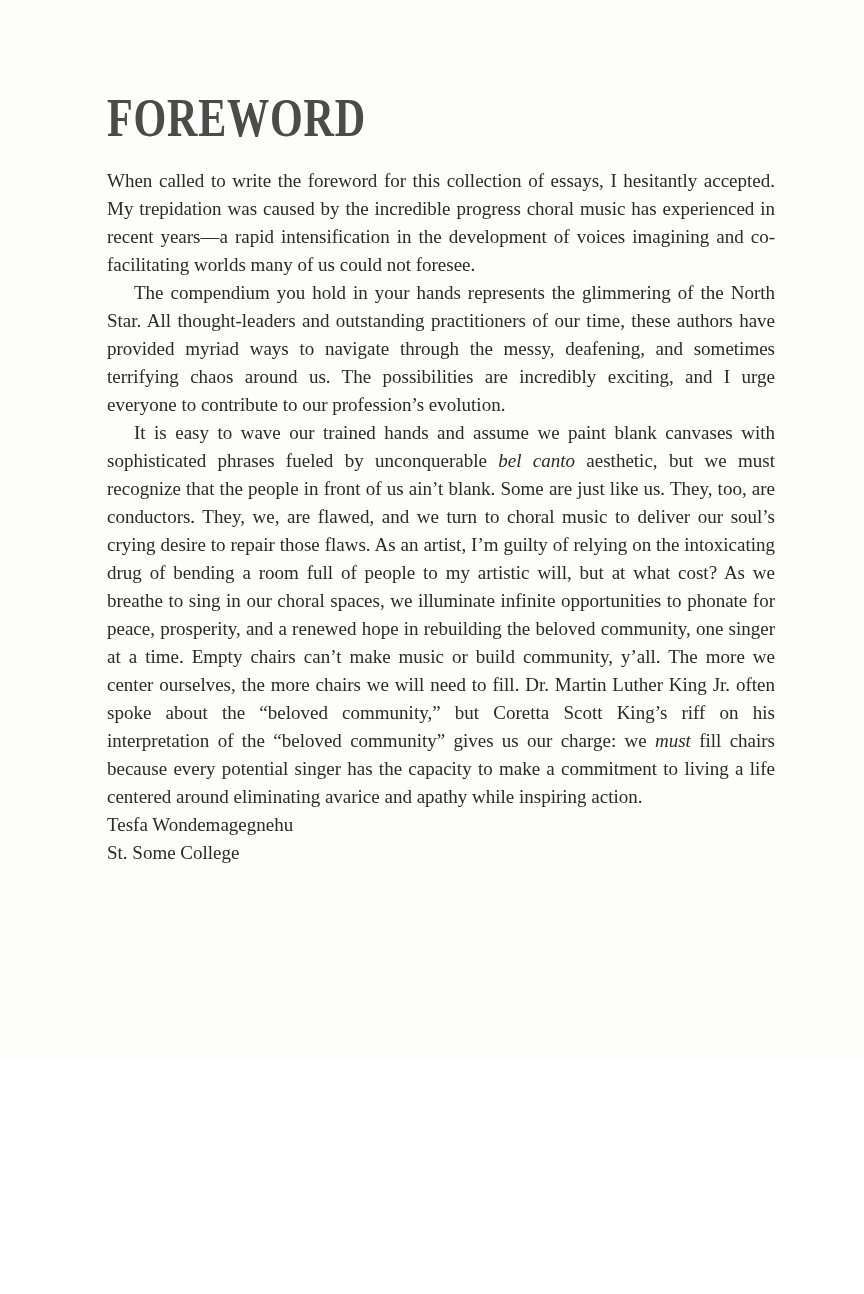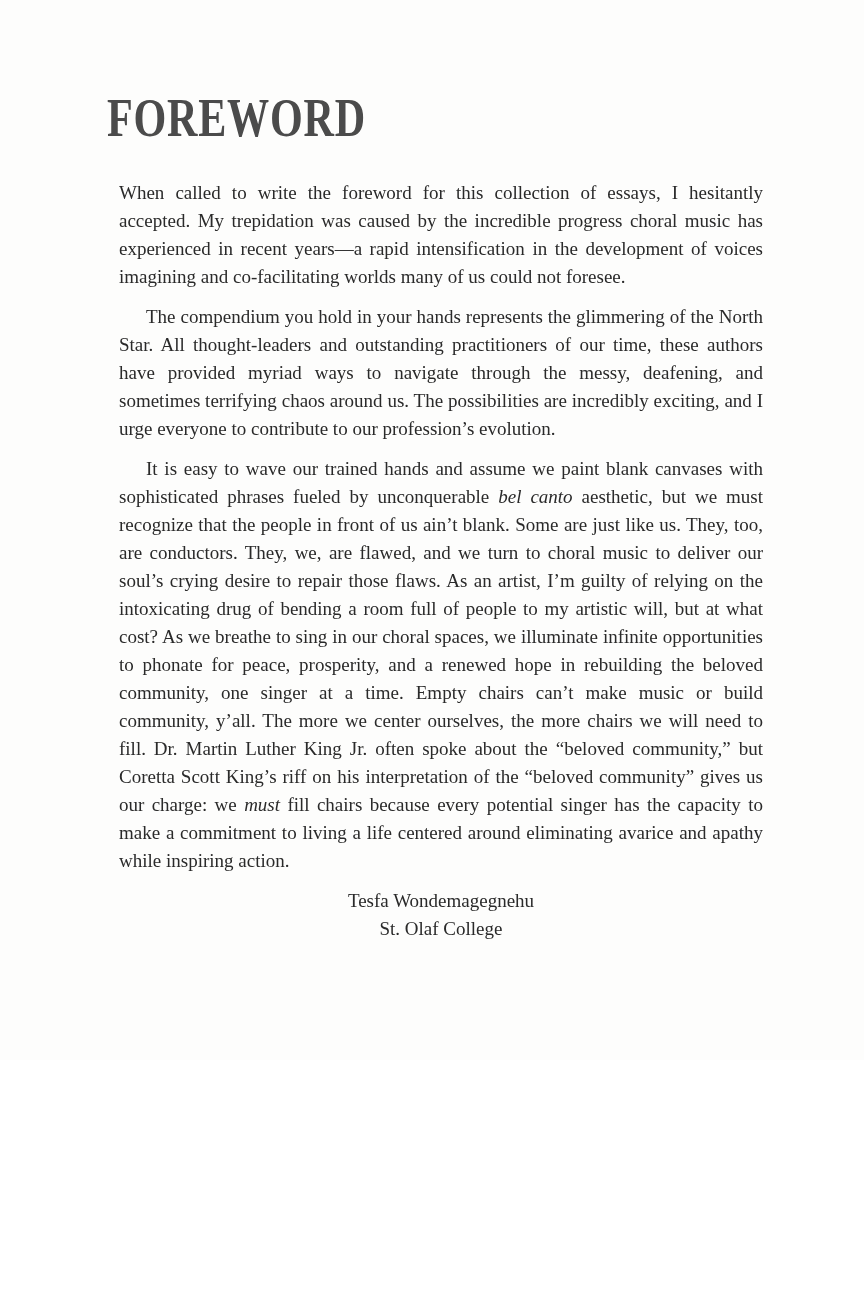--- a/index.html
+++ b/index.html
@@ -30,29 +30,29 @@
   }
   .column {
     position: absolute;
     left: 107px;
     top: 167px;
     width: 668px;
     font-size: 19px;
     line-height: 28px;
   }
   .para {
-    margin: 12px;
+    margin: 0;
     text-align: justify;
     text-justify: inter-word;
     hyphens: auto;
     -webkit-hyphens: auto;
   }
   .para.indent { text-indent: 27px; }
   .para em { }
-  .signature { text-align: center; font-family: Liberation Serif, serif; }
+  .signature { text-align: left; font-family: Liberation Serif, serif; }
   .signature div { line-height: 28px; }
   .page-number {
     position: absolute;
     top: 1236px;
     right: 69px;
     font-family: "Liberation Sans", "DejaVu Sans", sans-serif;
     font-size: 17px;
     color: var(--folio_color, #333333);
   }
 </style>
@@ -63,18 +63,18 @@
   <h1 class="title">FOREWORD</h1>
 
   <div class="column">
     <div>
         <p class="para"><span>When called to write the foreword for this collection of essays, I hesitantly accepted. My trepidation was caused by the incredible progress choral music has experienced in recent years—a rapid intensification in the development of voices imagining and co-facilitating worlds many of us could not foresee.</span></p>
         <p class="para indent"><span>The compendium you hold in your hands represents the glimmering of the North Star. All thought-leaders and outstanding practitioners of our time, these authors have provided myriad ways to navigate through the messy, deafening, and sometimes terrifying chaos around us. The possibilities are incredibly exciting, and I urge everyone to contribute to our profession’s evolution.</span></p>
         <p class="para indent"><span>It is easy to wave our trained hands and assume we paint blank canvases with sophisticated phrases fueled by unconquerable </span><em>bel canto</em><span> aesthetic, but we must recognize that the people in front of us ain’t blank. Some are just like us. They, too, are conductors. They, we, are flawed, and we turn to choral music to deliver our soul’s crying desire to repair those flaws. As an artist, I’m guilty of relying on the intoxicating drug of bending a room full of people to my artistic will, but at what cost? As we breathe to sing in our choral spaces, we illuminate infinite opportunities to phonate for peace, prosperity, and a renewed hope in rebuilding the beloved community, one singer at a time. Empty chairs can’t make music or build community, y’all. The more we center ourselves, the more chairs we will need to fill. Dr. Martin Luther King Jr. often spoke about the “beloved community,” but Coretta Scott King’s riff on his interpretation of the “beloved community” gives us our charge: we </span><em>must</em><span> fill chairs because every potential singer has the capacity to make a commitment to living a life centered around eliminating avarice and apathy while inspiring action.</span></p>
       </div>
     <div class="signature">
       <div>Tesfa Wondemagegnehu</div>
-      <div>St. Olaf College</div>
+      <div>St. Some College</div>
     </div>
   </div>
 
   <div class="page-number">5</div>
 </div>
 
 </body></html>

